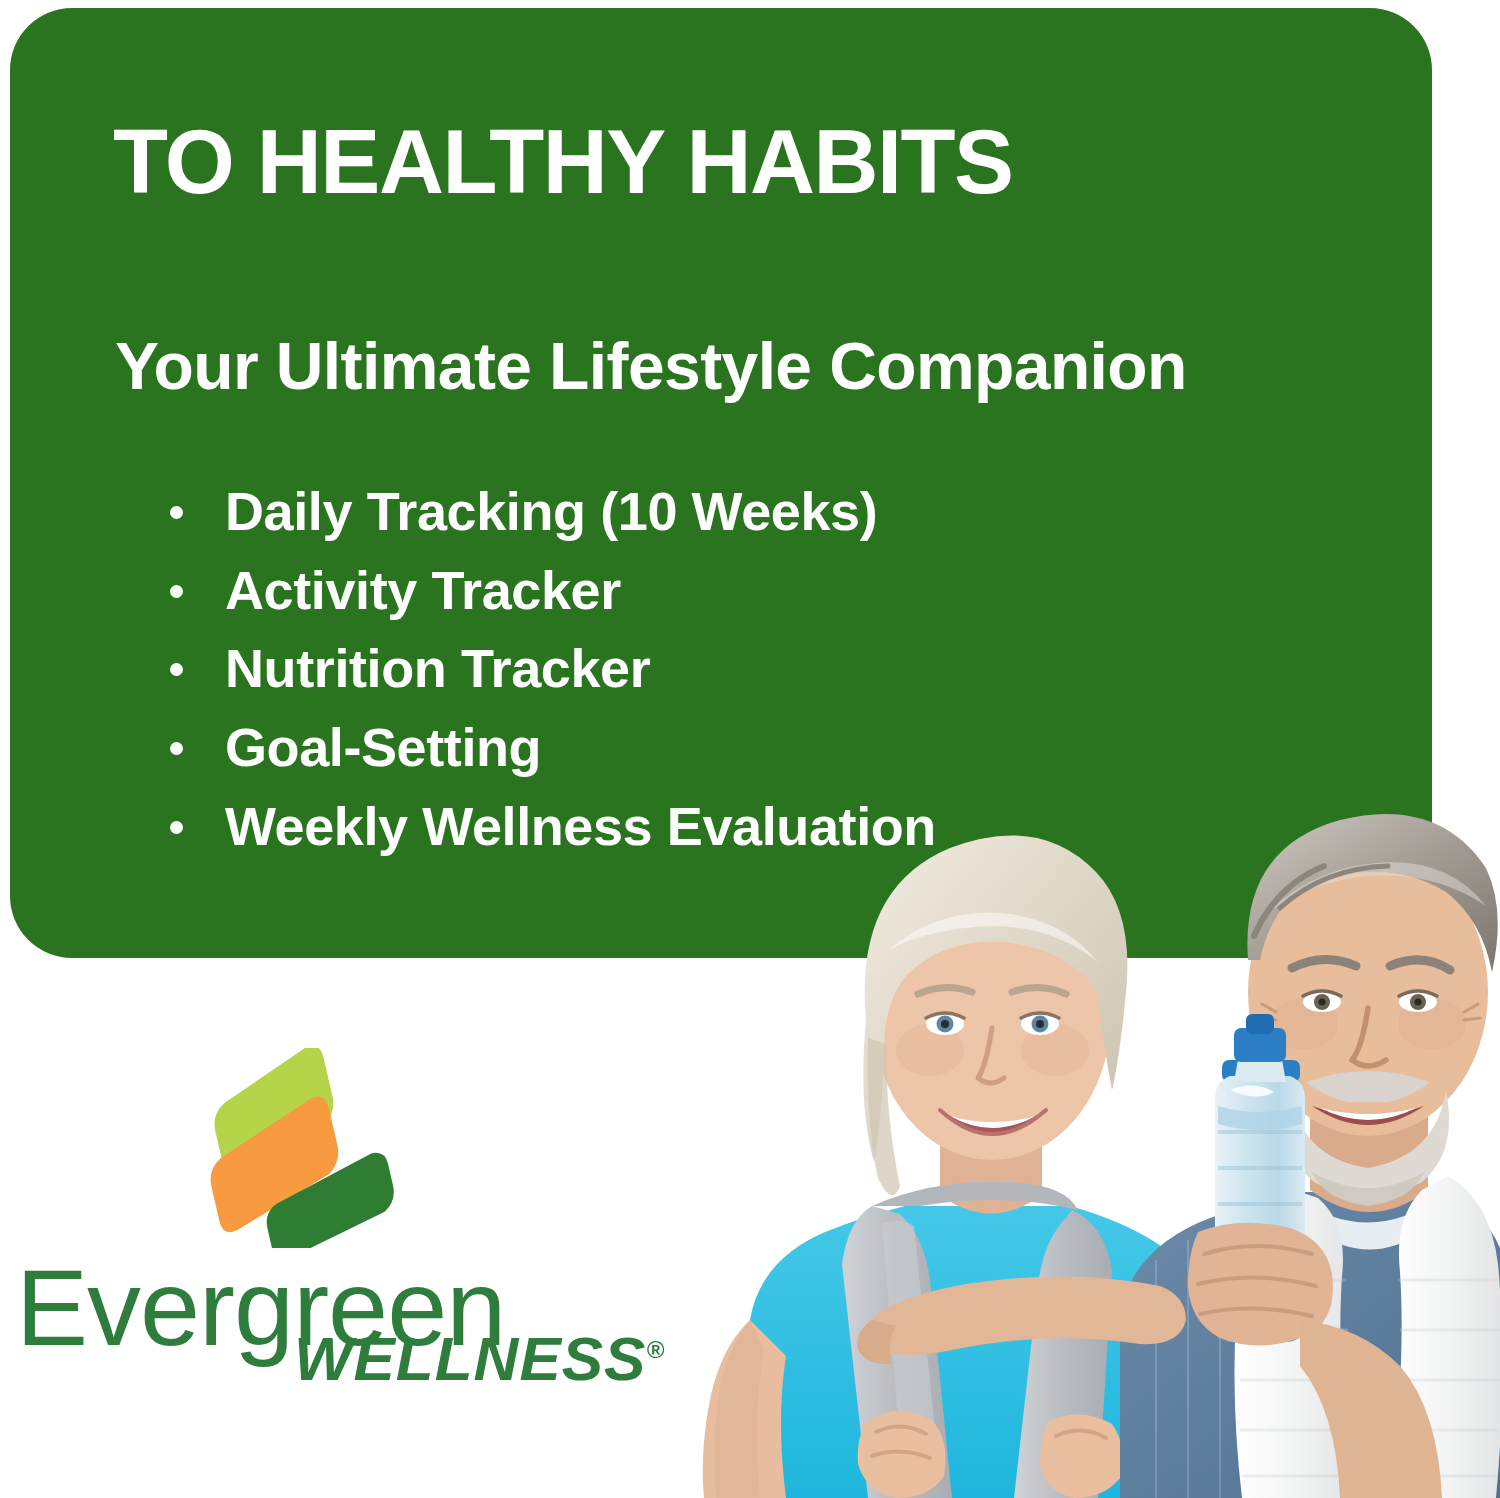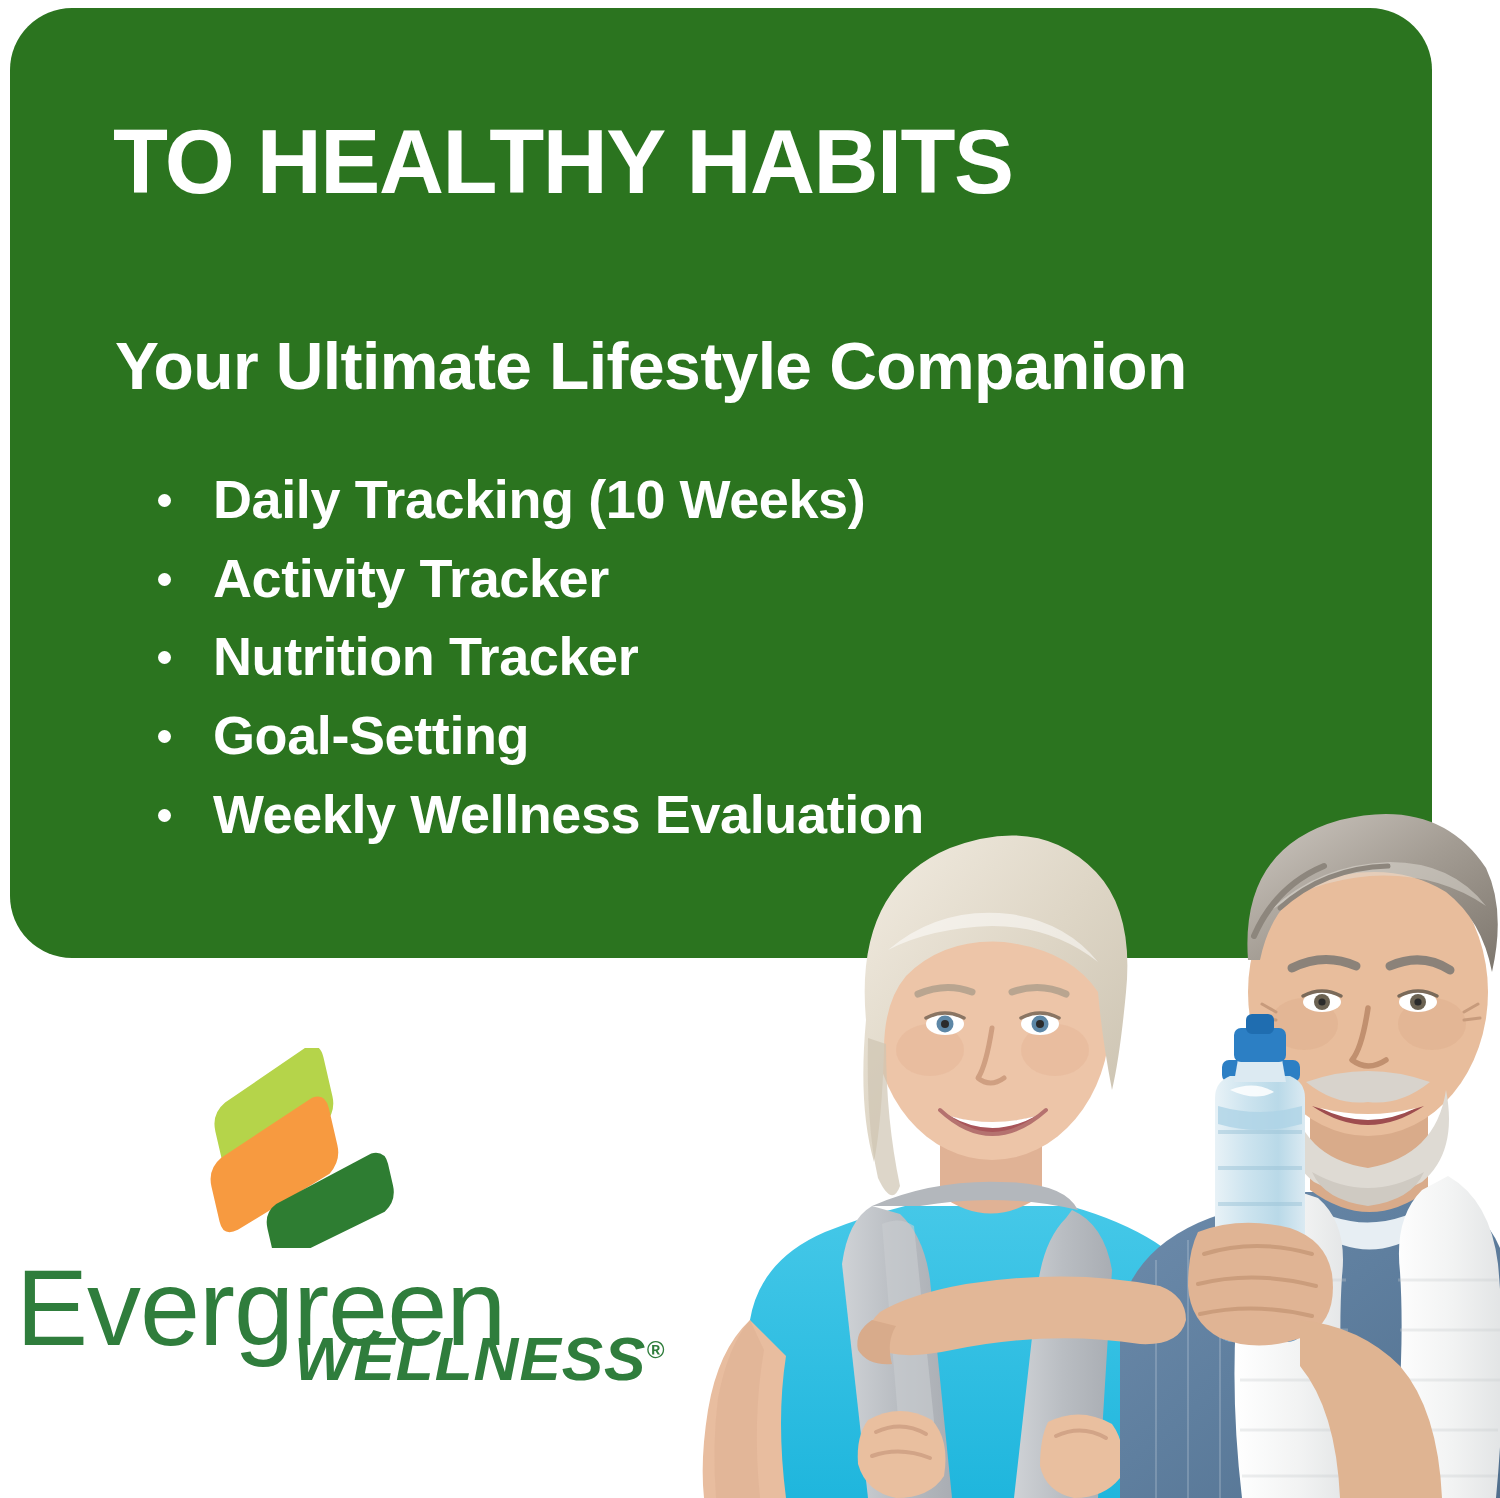--- a/index.html
+++ b/index.html
@@ -58,21 +58,21 @@
     letter-spacing: -0.6px;
     white-space: nowrap;
   }
 
   
   #feature-list {
     position: absolute;
     left: 148px;
     top: 462px;
     z-index: 4;
-    margin: 6px;
+    margin: 18px;
     padding: 0;
     list-style: none;
   }
   #feature-list li {
     position: relative;
     padding-left: 59px;
     margin: 0 0 16px 0;
     color: #ffffff;
     font-weight: 700;
     font-size: 54px;

